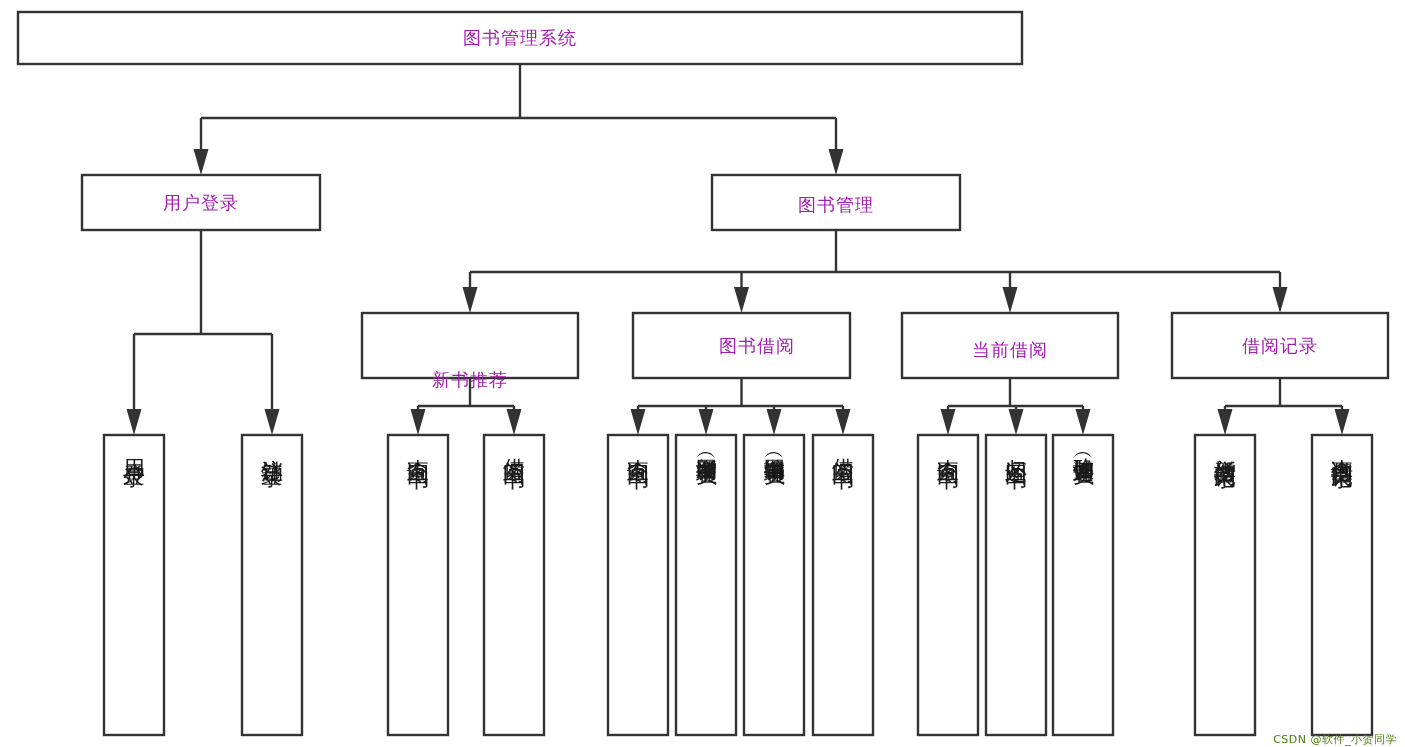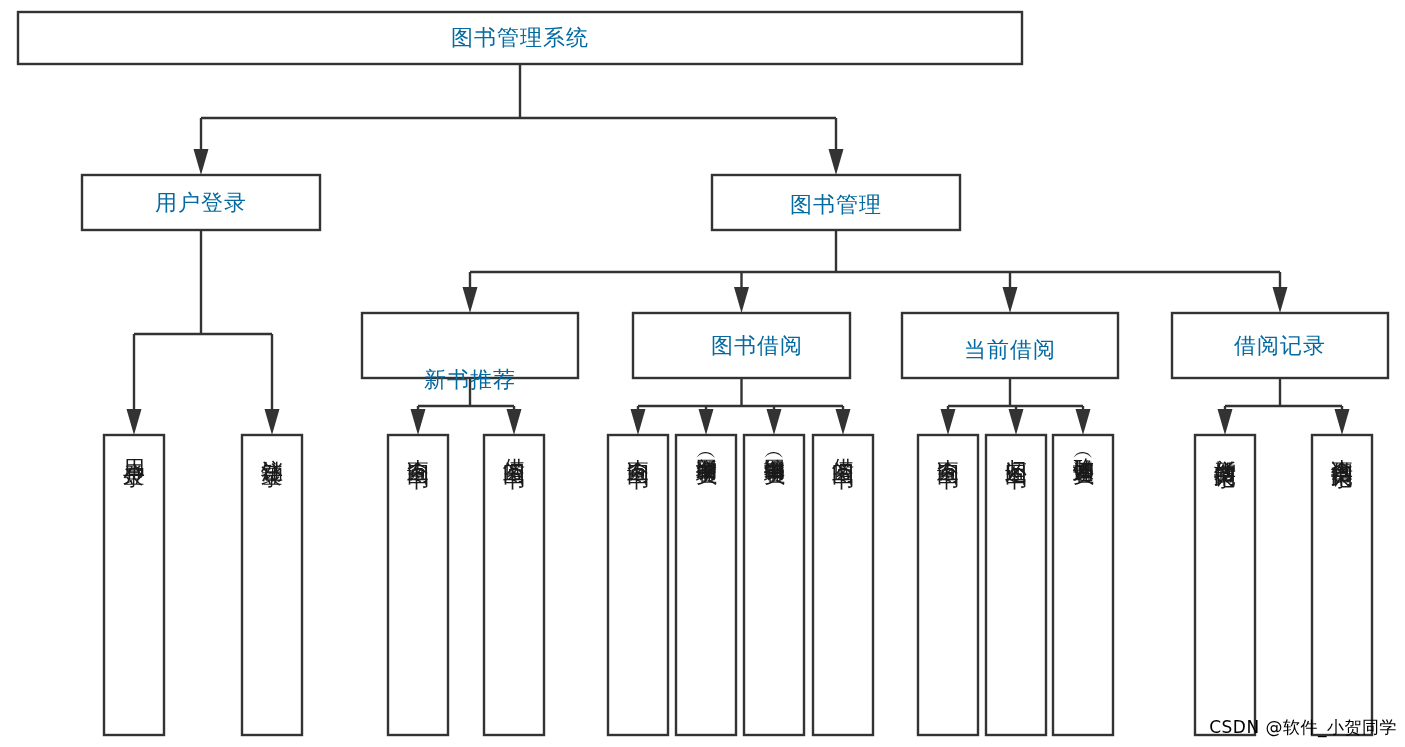--- a/index.html
+++ b/index.html
@@ -62,32 +62,32 @@
   }
   .hlabel-wrap {
     position: absolute;
     display: flex;
     align-items: center;
     justify-content: center;
     pointer-events: none;
   }
   .hlabel-text {
     font-family: Liberation Serif, serif;
-    font-size: 22px;
-    color: #0369a1;
+    font-size: 18px;
+    color: #a21caf;
     letter-spacing: 1px;
     white-space: nowrap;
   }
   #watermark {
     position: absolute;
     right: 8px;
-    bottom: 8px;
+    bottom: 0;
     font-family: "DejaVu Sans", "Liberation Sans", sans-serif;
-    font-size: 17px;
-    color: #000000;
+    font-size: 11px;
+    color: #4d7c0f;
     letter-spacing: 0.5px;
     white-space: nowrap;
     pointer-events: none;
   }
 </style>
 </head>
 <body>
 
 <div id="diagram-root">
   <svg id="chart-svg" viewBox="0 0 1405 747">

